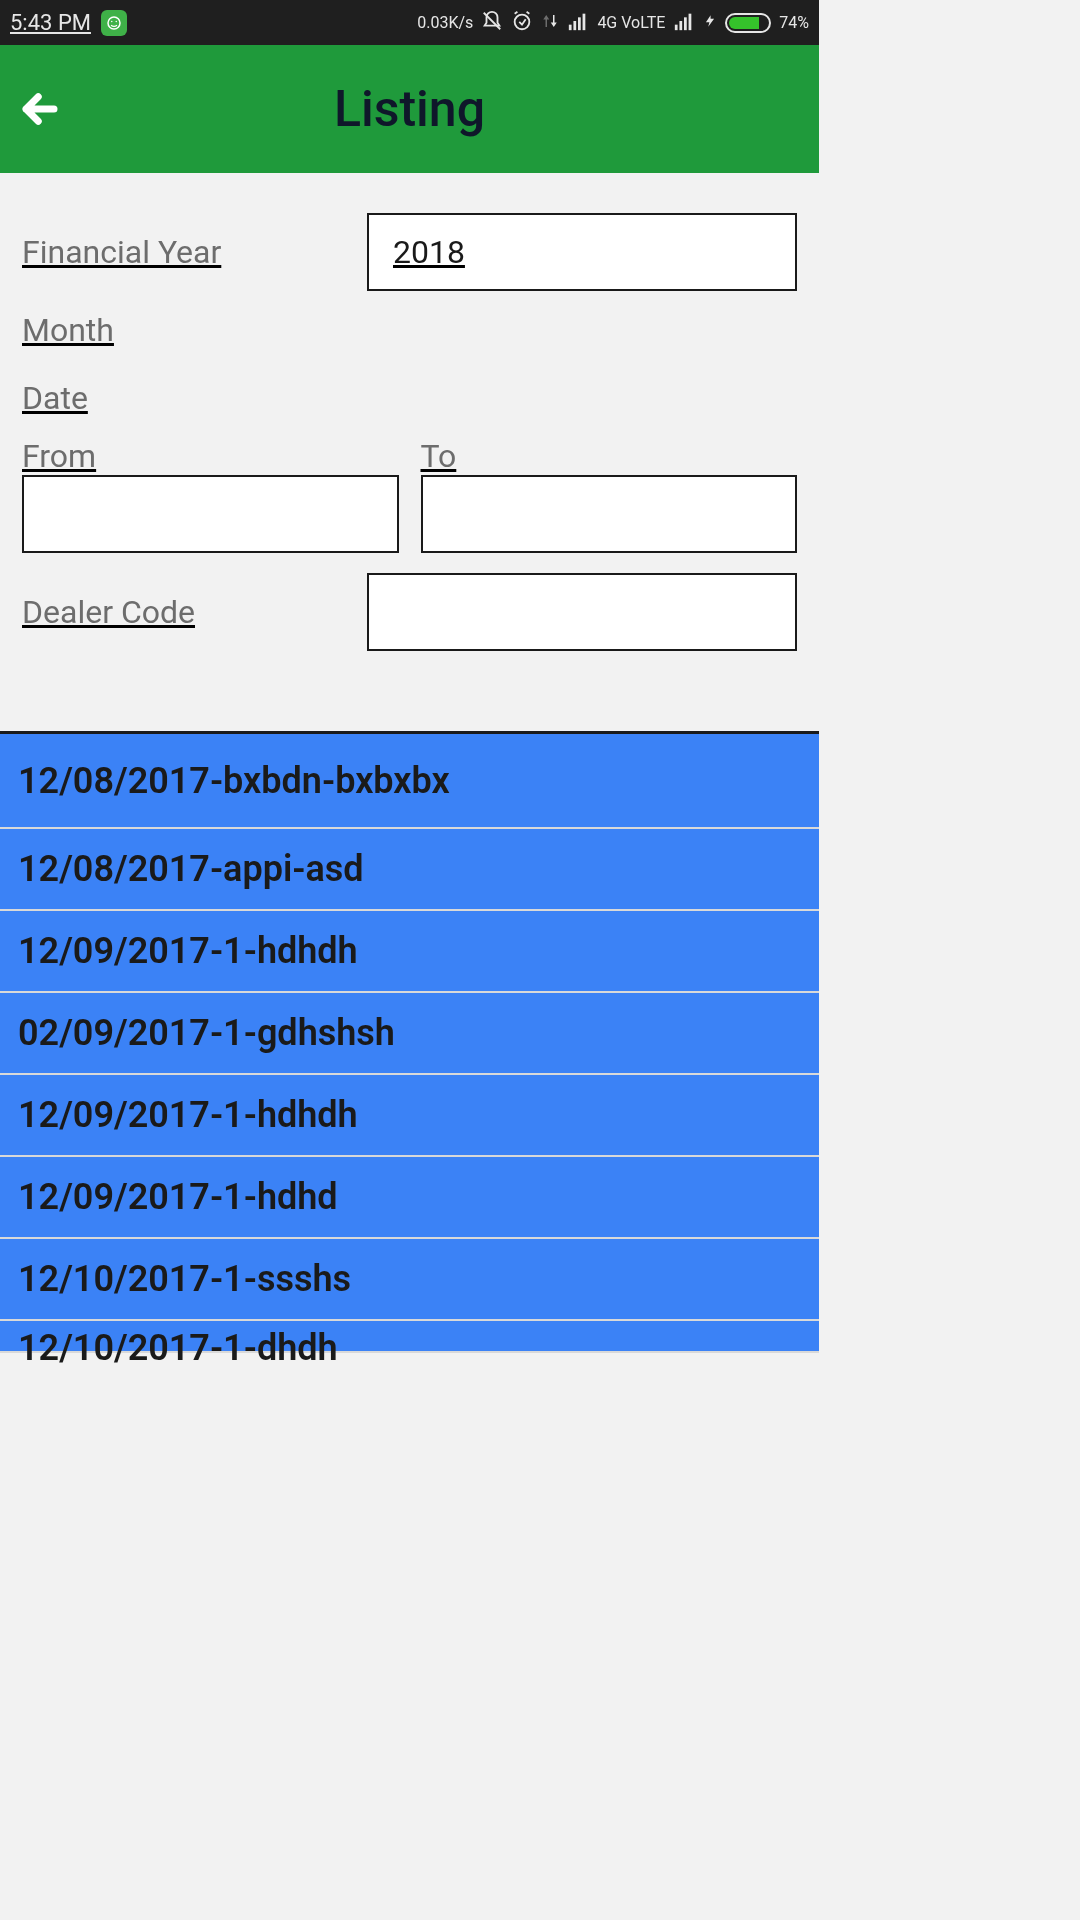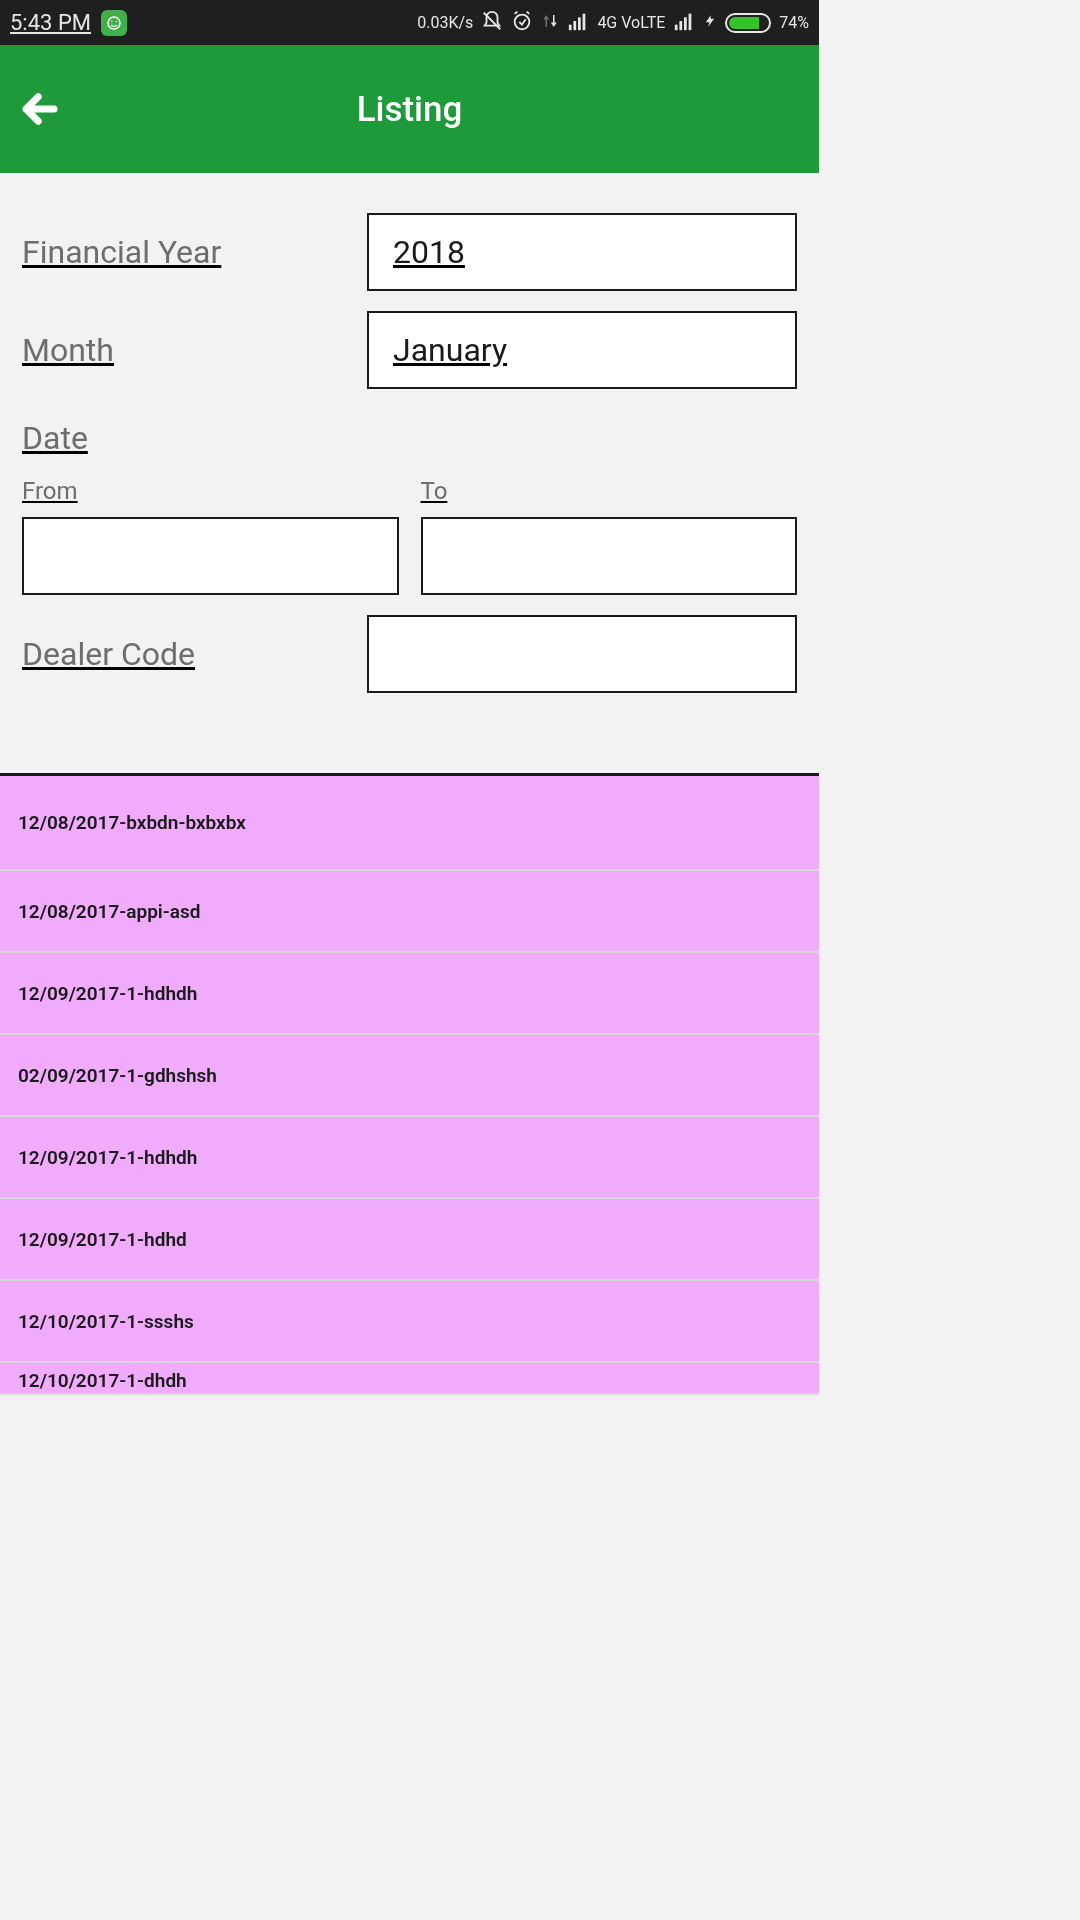--- a/index.html
+++ b/index.html
@@ -10,35 +10,35 @@
     .status-left { display:flex; align-items:center; gap:10px;text-decoration:underline; }
     .status-right { display:flex; align-items:center; gap:8px; font-size:16px; }
     .app-badge { width:26px; height:26px; background:#3fb148; border-radius:6px; display:flex; align-items:center; justify-content:center; color:#fff; }
     .bat { width:46px; height:20px; border:2px solid #e6e6e6; border-radius:10px; position:relative; }
     .bat::after { content:""; position:absolute; left:2px; top:2px; bottom:2px; width:70%; background:#35c22b; border-radius:6px 0 0 6px; }
 
     
     .app-bar { height:128px; background:#1f9a3b; display:flex; align-items:center; position:relative; }
     .back-btn { width:80px; height:100%; display:flex; align-items:center; justify-content:center; color:#fff; cursor:pointer; }
     .back-btn svg { width:42px; height:42px; stroke:#fff; stroke-width:4; fill:none; stroke-linecap:round; stroke-linejoin:round; }
-    .app-title { position:absolute; left:0; right:0; text-align:center; color:#ffffff; font-size:35px; font-weight:500; pointer-events:none; }
+    .app-title { position:absolute; left:0; right:0; text-align:center; color:#0f172a; font-size:50px; font-weight:500; pointer-events:none; }
 
     
     .form { padding:40px 22px 60px 22px;text-decoration:underline; }
     .row { display:flex; align-items:center; margin-bottom:20px; }
     .label { width:345px; color:#6d6d6d; font-size:32px; }
     .field { flex:1; height:78px; border:2px solid #1a1a1a; background:#fff; display:flex; align-items:center; padding:0 24px; font-size:32px; color:#1a1a1a; }
     .date-label { color:#6d6d6d; font-size:32px; margin:30px 0 20px 0; }
     .date-row { display:flex; gap:22px; }
     .date-col { flex:1; }
-    .sub-label { color:#6d6d6d; font-size:24px; margin-bottom:12px; }
+    .sub-label { color:#6d6d6d; font-size:32px; }
 
     
     .divider { height:3px; background:#1a1a1a; }
-    .list-item { height:82px; border-bottom:2px solid #d9d9d9; display:flex; align-items:center; padding:0 18px; background:#f0abfc; font-size:19px; font-weight:600; color:#1a1a1a; }
+    .list-item { height:82px; border-bottom:2px solid #d9d9d9; display:flex; align-items:center; padding:0 18px; background:#3b82f6; font-size:36px; font-weight:600; color:#1a1a1a; }
     .list-item:first-child { height:95px; }
     .list-item.cut { height:32px; align-items:flex-start; padding-top:6px; }
   </style>
 </head>
 <body>
 
 <div class="status-bar">
   <div class="status-left">
     <span>5:43 PM</span>
     <span class="app-badge">
@@ -107,21 +107,20 @@
   <div class="app-title">Listing</div>
 </div>
 
 <div class="form">
   <div class="row">
     <div class="label">Financial Year</div>
     <div class="field">2018</div>
   </div>
   <div class="row">
     <div class="label">Month</div>
-    <div class="field">January</div>
   </div>
 
   <div class="date-label">Date</div>
   <div class="date-row">
     <div class="date-col">
       <div class="sub-label">From</div>
       <div class="field"></div>
     </div>
     <div class="date-col">
       <div class="sub-label">To</div>

